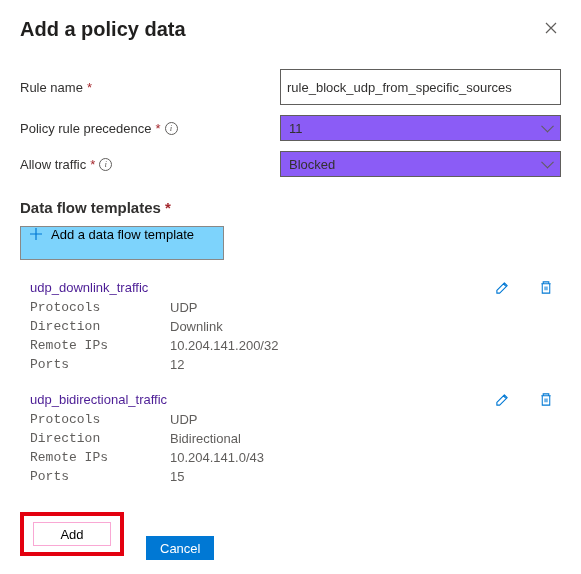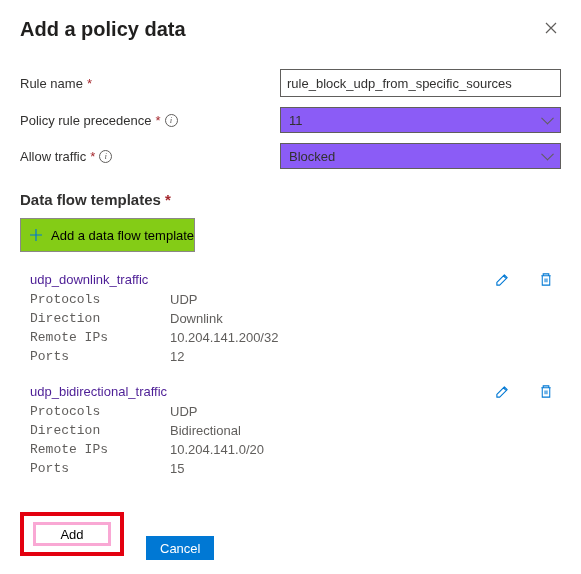--- a/index.html
+++ b/index.html
@@ -57,21 +57,21 @@
     font-size: 9px;
     color: #605e5c;
     font-style: italic;
     font-family: Georgia, serif;
   }
   .form-control {
     flex: 1;
   }
   .text-input {
     width: 100%;
-    height: 28px;
+    height: 36px;
     border: 1px solid #605e5c;
     padding: 0 6px;
     font-size: 13px;
     color: #323130;
   }
   .select {
     width: 100%;
     height: 26px;
     border: 1px solid #605e5c;
     padding: 0 22px 0 8px;
@@ -91,25 +91,25 @@
     transform: translateY(-70%) rotate(45deg);
   }
   .section-title {
     font-size: 15px;
     font-weight: 600;
     margin-top: 22px;
     margin-bottom: 10px;
   }
   .add-tmpl-btn {
     border: 1px solid #8a8886;
-    background: #84cc16;
+    background: #7dd3fc;
     height: 34px;
-    padding: 0 0 0 8px;
+    padding: 0 29px 0 8px;
     display: inline-flex;
-    align-items: center;
+    align-items: flex-start;
     gap: 8px;
     font-size: 13px;
     cursor: pointer;
   }
   .plus-icon svg { display: block; }
   .template {
     margin-top: 18px;
     padding-left: 10px;
   }
   .template-head {
@@ -147,21 +147,21 @@
     align-items: center;
     gap: 22px;
   }
   .highlight-box {
     border: 4px solid #e3000f;
     padding: 6px 9px;
   }
   .add-btn {
     width: 78px;
     height: 24px;
-    border: 3px solid #f9a8d4;
+    border: 1px solid #f9a8d4;
     background: #fff;
     font-size: 13px;
     cursor: pointer;
     display: flex; align-items: center; justify-content: center;
   }
   .cancel-btn {
     height: 24px;
     padding: 0 14px;
     background: #0078d4;
     color: #fff;
@@ -290,21 +290,21 @@
     <div class="kv">
         <div class="k">Protocols</div>
         <div class="v">UDP</div>
       </div>
     <div class="kv">
         <div class="k">Direction</div>
         <div class="v">Bidirectional</div>
       </div>
     <div class="kv">
         <div class="k">Remote IPs</div>
-        <div class="v">10.204.141.0/20</div>
+        <div class="v">10.204.141.0/43</div>
       </div>
     <div class="kv">
         <div class="k">Ports</div>
         <div class="v">15</div>
       </div>
   </div>
 
   <div class="footer">
     <div class="highlight-box">
       <button class="add-btn">

